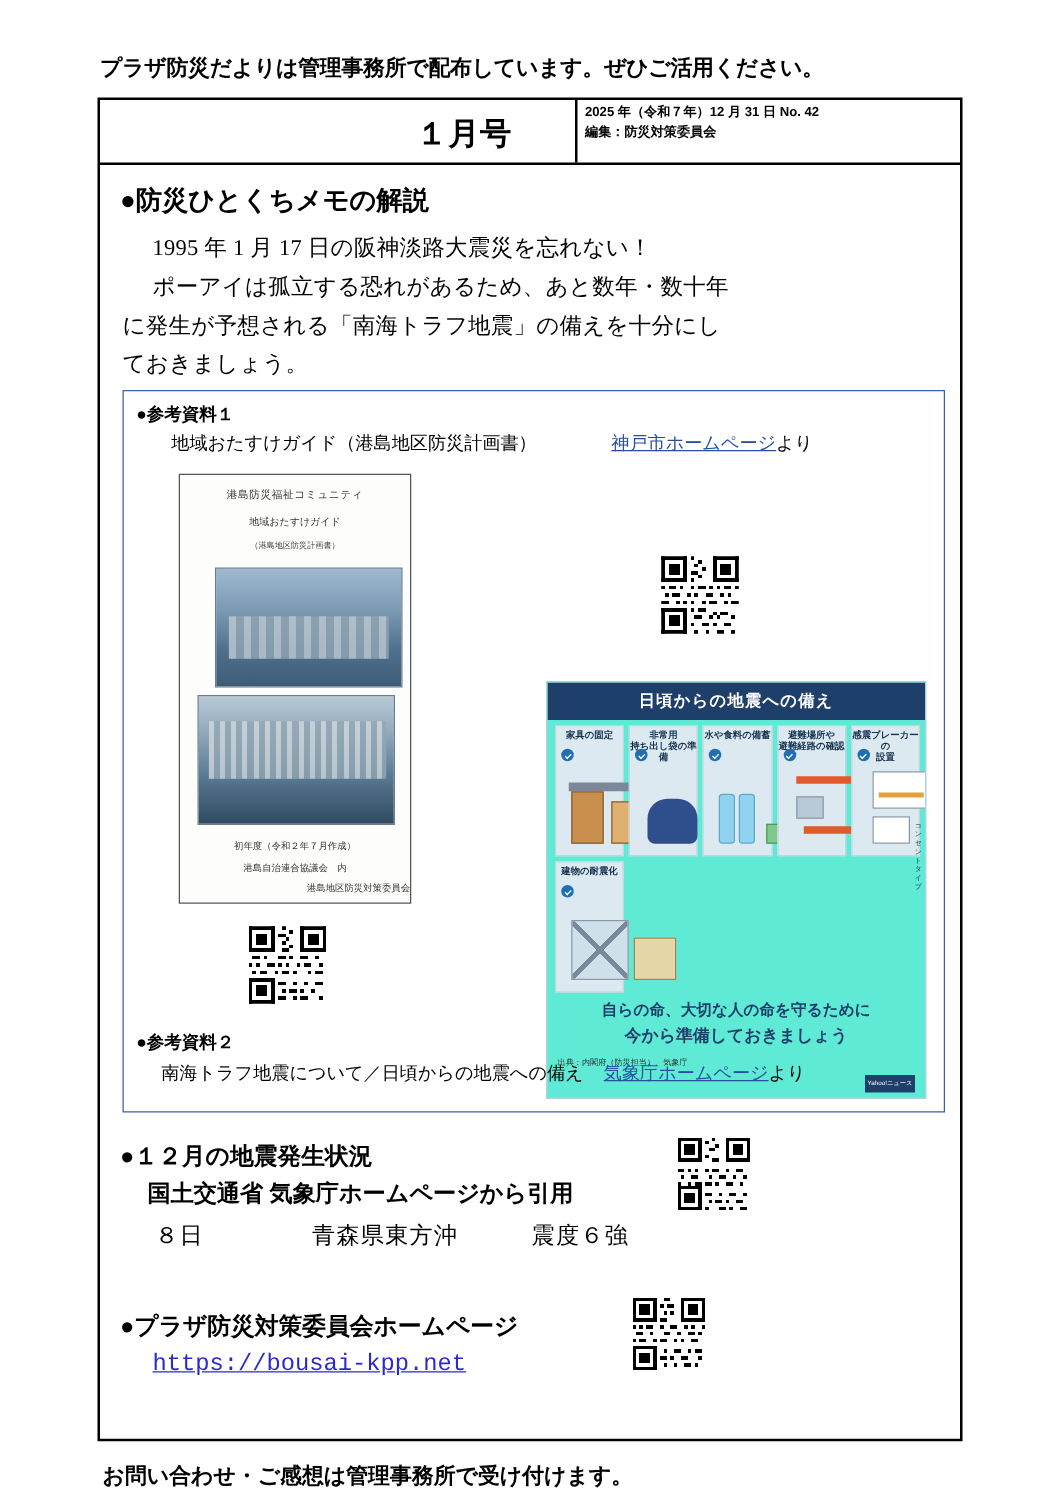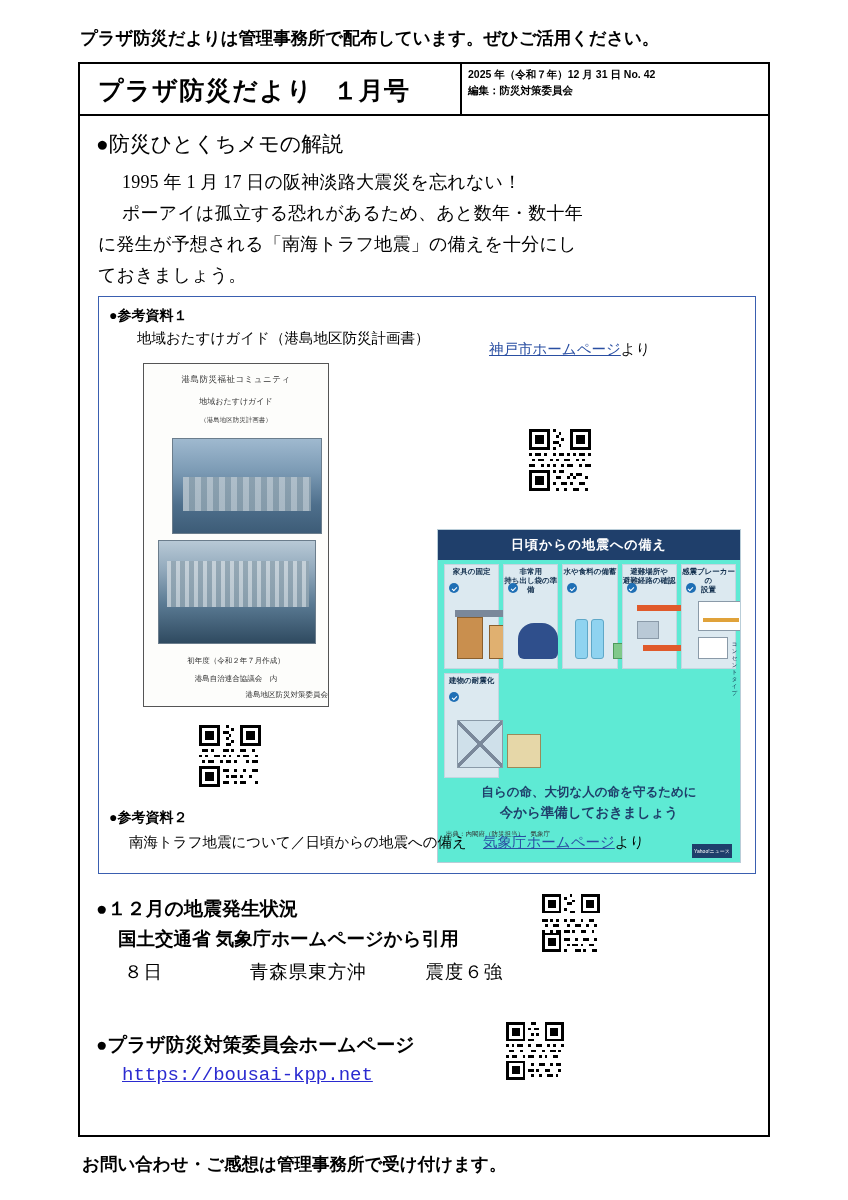--- a/index.html
+++ b/index.html
@@ -5,21 +5,21 @@
   * { box-sizing: border-box; }
   html, body { margin:0; padding:0; }
   body {
     width: 848px; height: 1200px;
     background: #ffffff;
     font-family: "Liberation Serif", serif;
     color: #000000;
     position: relative;
     overflow: hidden;
   }
-  .page { position:absolute; left:0; top:0; width:848px; height:949px; }
+  .page { position:absolute; left:0; top:16px; width:848px; height:949px; }
 
   .top-note {
     position:absolute; left:80px; top:26px; width:700px;
     font-size:17.5px; font-weight:bold; letter-spacing:-0.2px;
     white-space:nowrap;
   }
   .bottom-note {
     position:absolute; left:82px; top:1152px; width:700px;
     font-size:17.5px; font-weight:bold; letter-spacing:0px;
     white-space:nowrap;
@@ -48,21 +48,21 @@
     padding:3px 4px 0 6px;
     font-family:"Liberation Sans", sans-serif;
     font-size:10.5px; font-weight:bold; line-height:15.5px;
   }
   .masthead-meta div { white-space:nowrap; }
 
   
   .h-memo {
     position:absolute; left:16px; top:66px;
     font-family:"Liberation Sans", sans-serif;
-    font-size:21px; font-weight:normal;
+    font-size:21px; font-weight:bold;
   }
   .body-text {
     position:absolute; left:18px; top:103px; width:660px;
     font-size:18px; line-height:31px; letter-spacing:0.2px;
   }
   .body-text p { margin:0; }
   .indent1 { text-indent:24px; }
 
   
   .refbox {
@@ -225,41 +225,40 @@
 </head>
 <body>
 
 <div class="page">
 
   <div class="top-note">プラザ防災だよりは管理事務所で配布しています。ぜひご活用ください。</div>
 
   <div class="outer">
 
     <div class="masthead">
-      <div class="masthead-title">プラザ防災だより</div>
       <div class="masthead-issue">１月号</div>
       <div class="masthead-meta">
         <div>2025 年（令和７年）12 月 31 日 No. 42</div>
         <div>編集：防災対策委員会</div>
       </div>
     </div>
 
     <div class="h-memo">●防災ひとくちメモの解説</div>
     <div class="body-text">
       <p class="indent1">1995 年 1 月 17 日の阪神淡路大震災を忘れない！</p>
       <p class="indent1">ポーアイは孤立する恐れがあるため、あと数年・数十年</p>
       <p>に発生が予想される「南海トラフ地震」の備えを十分にし</p>
       <p>ておきましょう。</p>
     </div>
 
     <div class="refbox">
 
       <div class="ref-label" style="left:10px; top:10px;">●参考資料１</div>
       <div class="ref-sub" style="left:38px; top:32px;">地域おたすけガイド（港島地区防災計画書）</div>
-      <div class="ref-sub" style="left:390px; top:32px;margin-top:11px;">
+      <div class="ref-sub" style="left:390px; top:32px;">
         <span class="link">神戸市ホームページ</span><span>より</span>
       </div>
 
       <div class="booklet">
         <div class="bk-t1">港島防災福祉コミュニティ</div>
         <div class="bk-t2">地域おたすけガイド</div>
         <div class="bk-t3">（港島地区防災計画書）</div>
         <div class="ph1"></div>
         <div class="ph2"></div>
         <div class="bk-f1">初年度（令和２年７月作成）</div>

